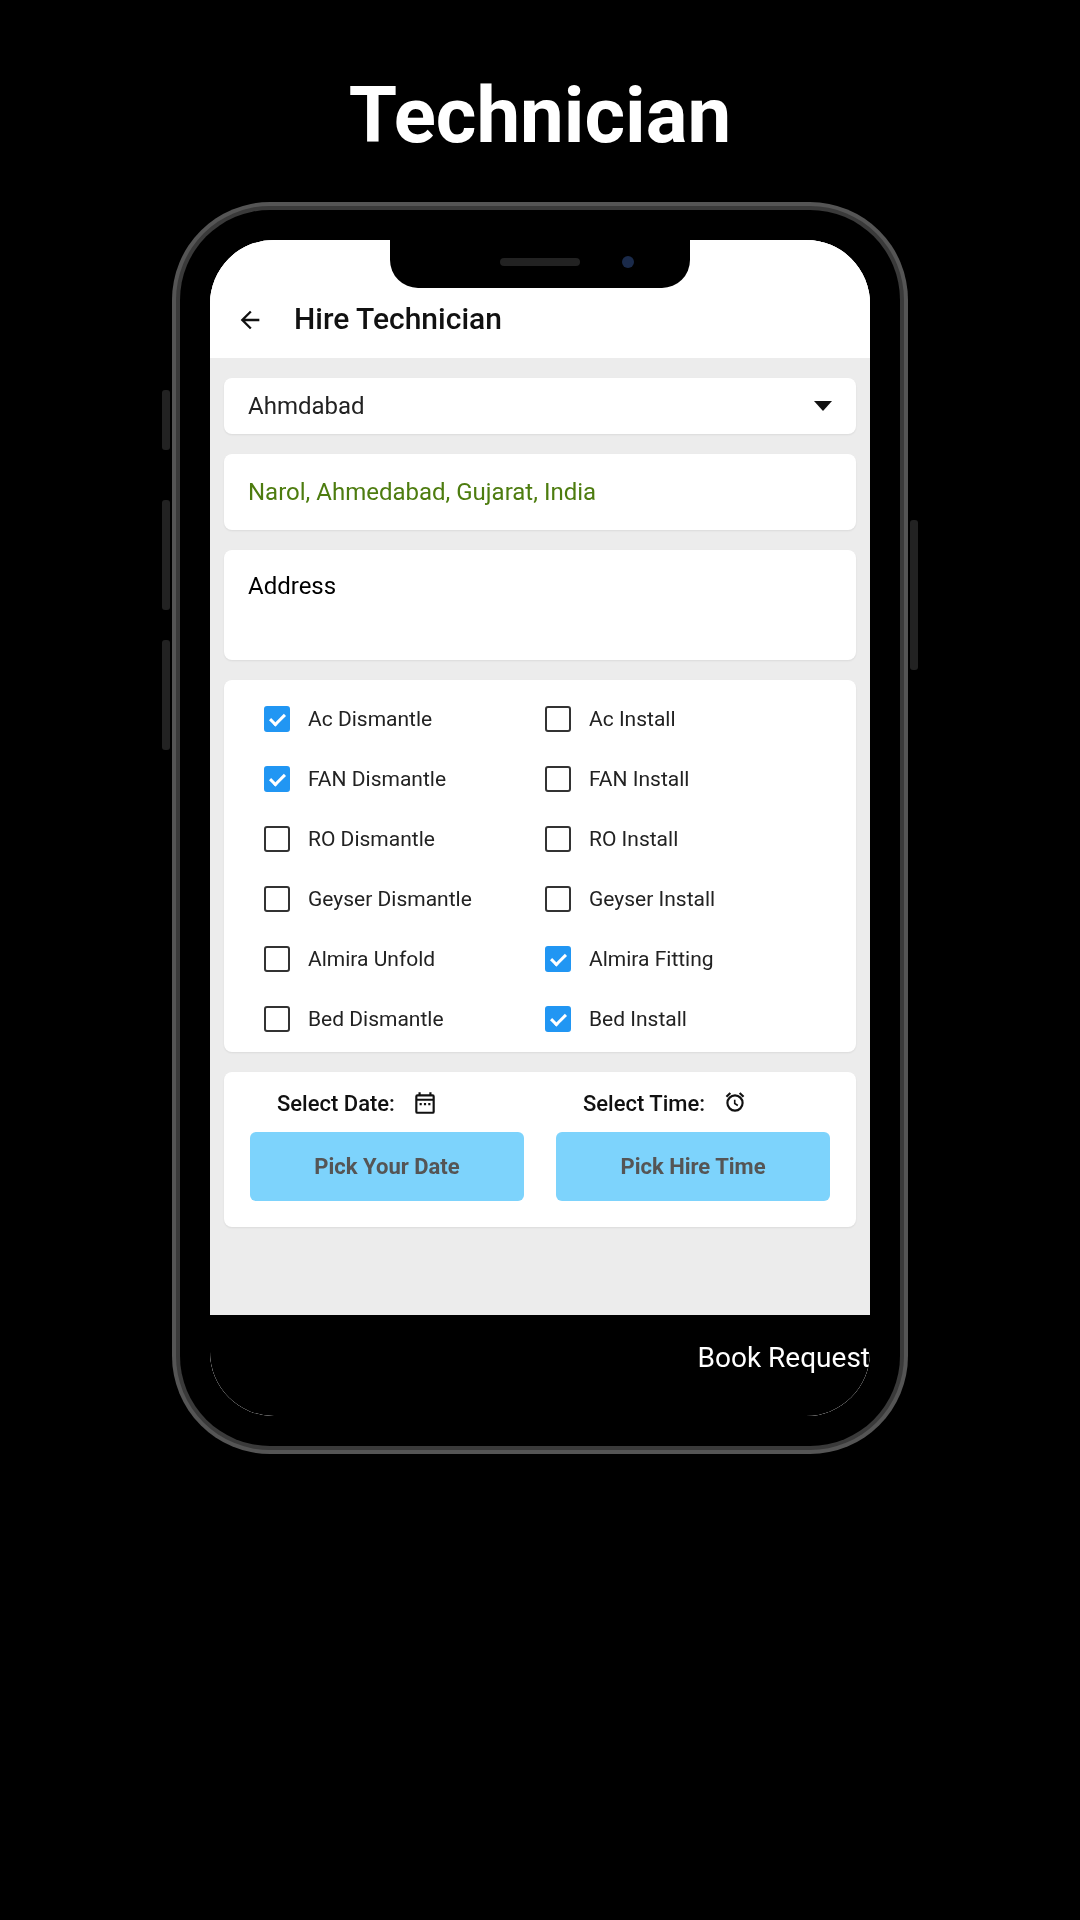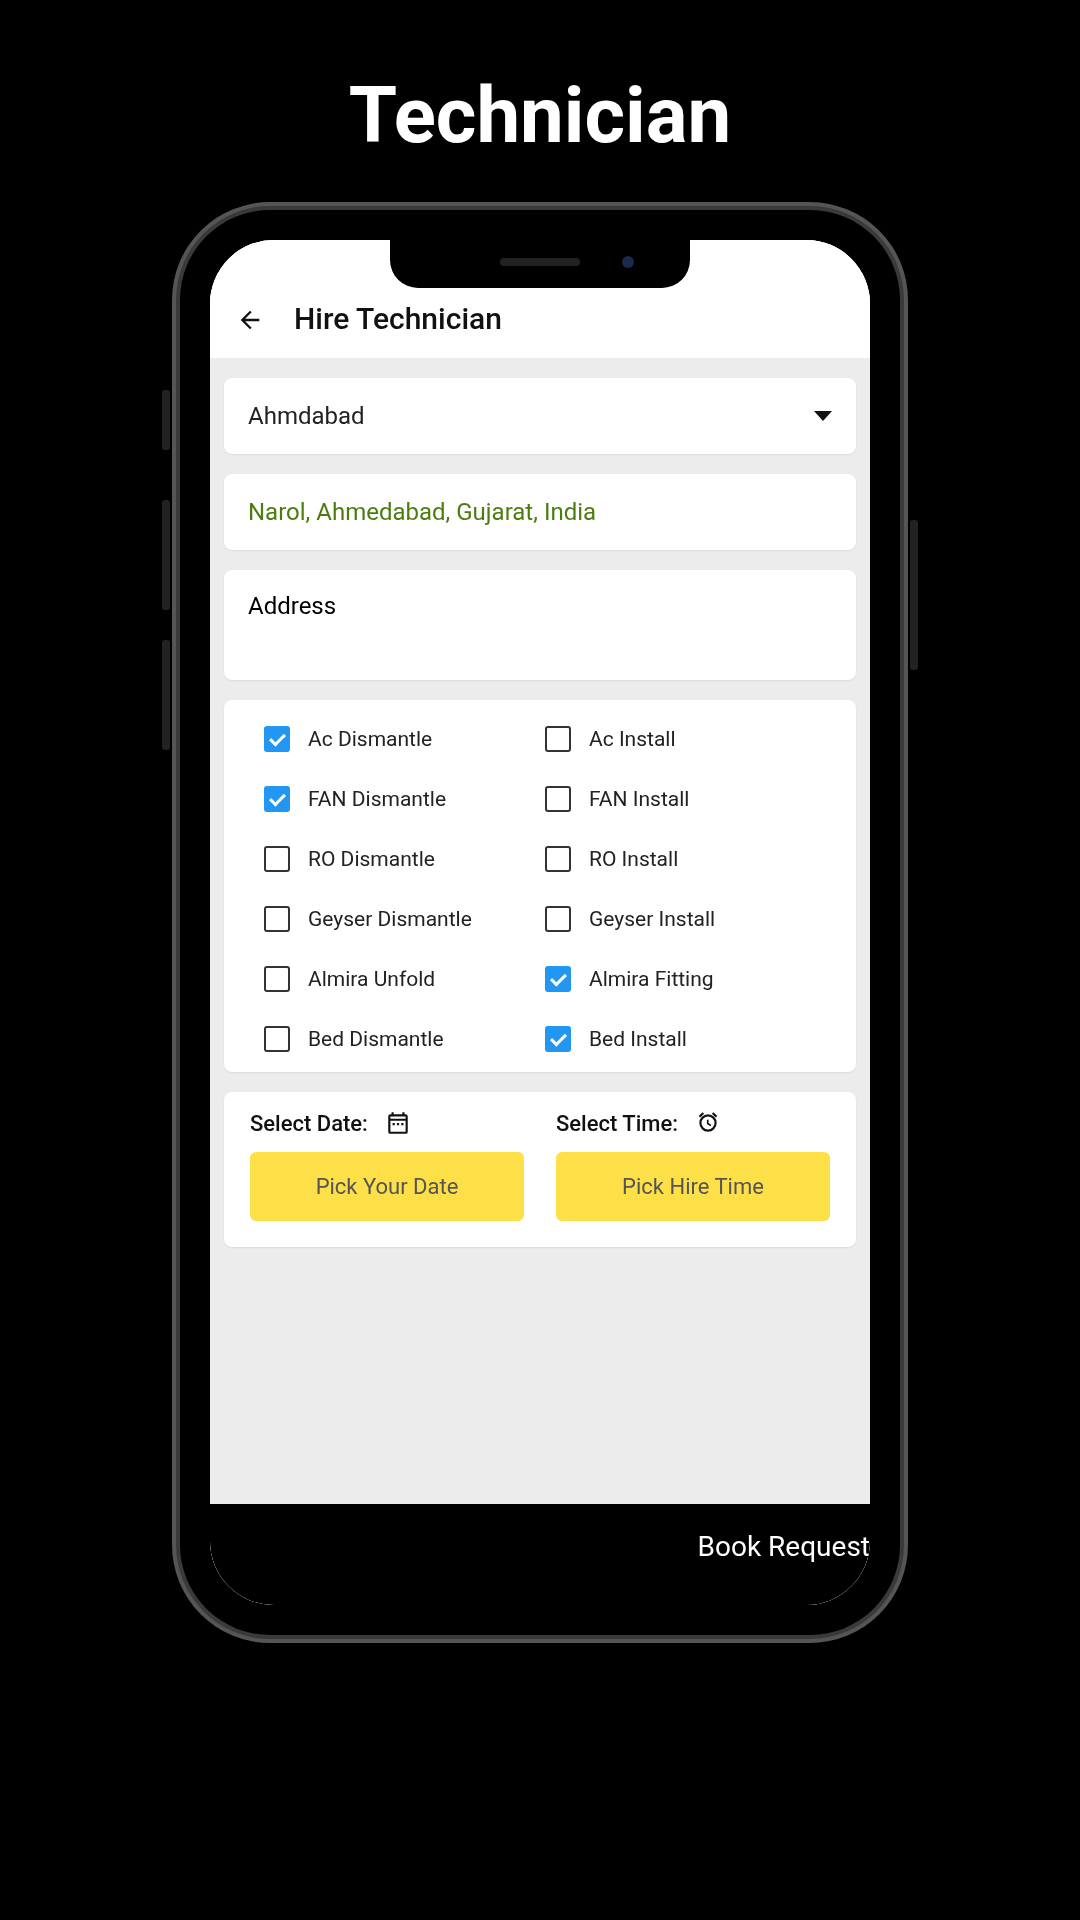--- a/index.html
+++ b/index.html
@@ -19,21 +19,21 @@
     padding-top: 70px;
   }
 
   
   .phone-outer {
     position: absolute;
     top: 210px;
     left: 50%;
     transform: translateX(-50%);
     width: 720px;
-    height: 1425px;
+    height: 1236px;
     background: #000;
     border-radius: 90px;
     box-shadow: 0 0 0 4px #3a3a3a, 0 0 0 8px #555, 0 0 0 12px #000;
   }
   .phone-inner {
     position: absolute;
     top: 22px;
     left: 22px;
     right: 22px;
     bottom: 22px;
@@ -131,21 +131,21 @@
     background: #fff;
     border-radius: 8px;
     box-shadow: 0 1px 2px rgba(0,0,0,0.08);
     margin-bottom: 20px;
   }
 
   .dropdown {
     display: flex;
     align-items: center;
     justify-content: space-between;
-    padding: 24px 24px;
+    padding: 14px 24px;
     font-size: 24px;
     color: #222;
     cursor: pointer;
   }
   .dropdown .caret {
     width: 0; height: 0;
     border-left: 9px solid transparent;
     border-right: 9px solid transparent;
     border-top: 10px solid #111;
   }
@@ -212,30 +212,32 @@
     gap: 32px;
   }
   .dt-col { display: flex; flex-direction: column; gap: 16px; }
   .dt-label-row {
     display: flex;
     align-items: center;
     gap: 17px;
     font-size: 22px;
     font-weight: 500;
     color: #111;
+    margin-left: 27px;
   }
   .dt-label-row svg { width: 26px; height: 26px; }
   .dt-button {
-    background: #fde047;
+    background: #7dd3fc;
     border-radius: 6px;
     text-align: center;
     padding: 22px 0;
     font-size: 22px;
     color: #555;
     cursor: pointer;
+    font-weight: bold;
   }
 
   .book-bar {
     background: #000;
     color: #fff;
     text-align: right;
     font-size: 28px;
     padding: 26px 0 42px 0;
     cursor: pointer;
   }

